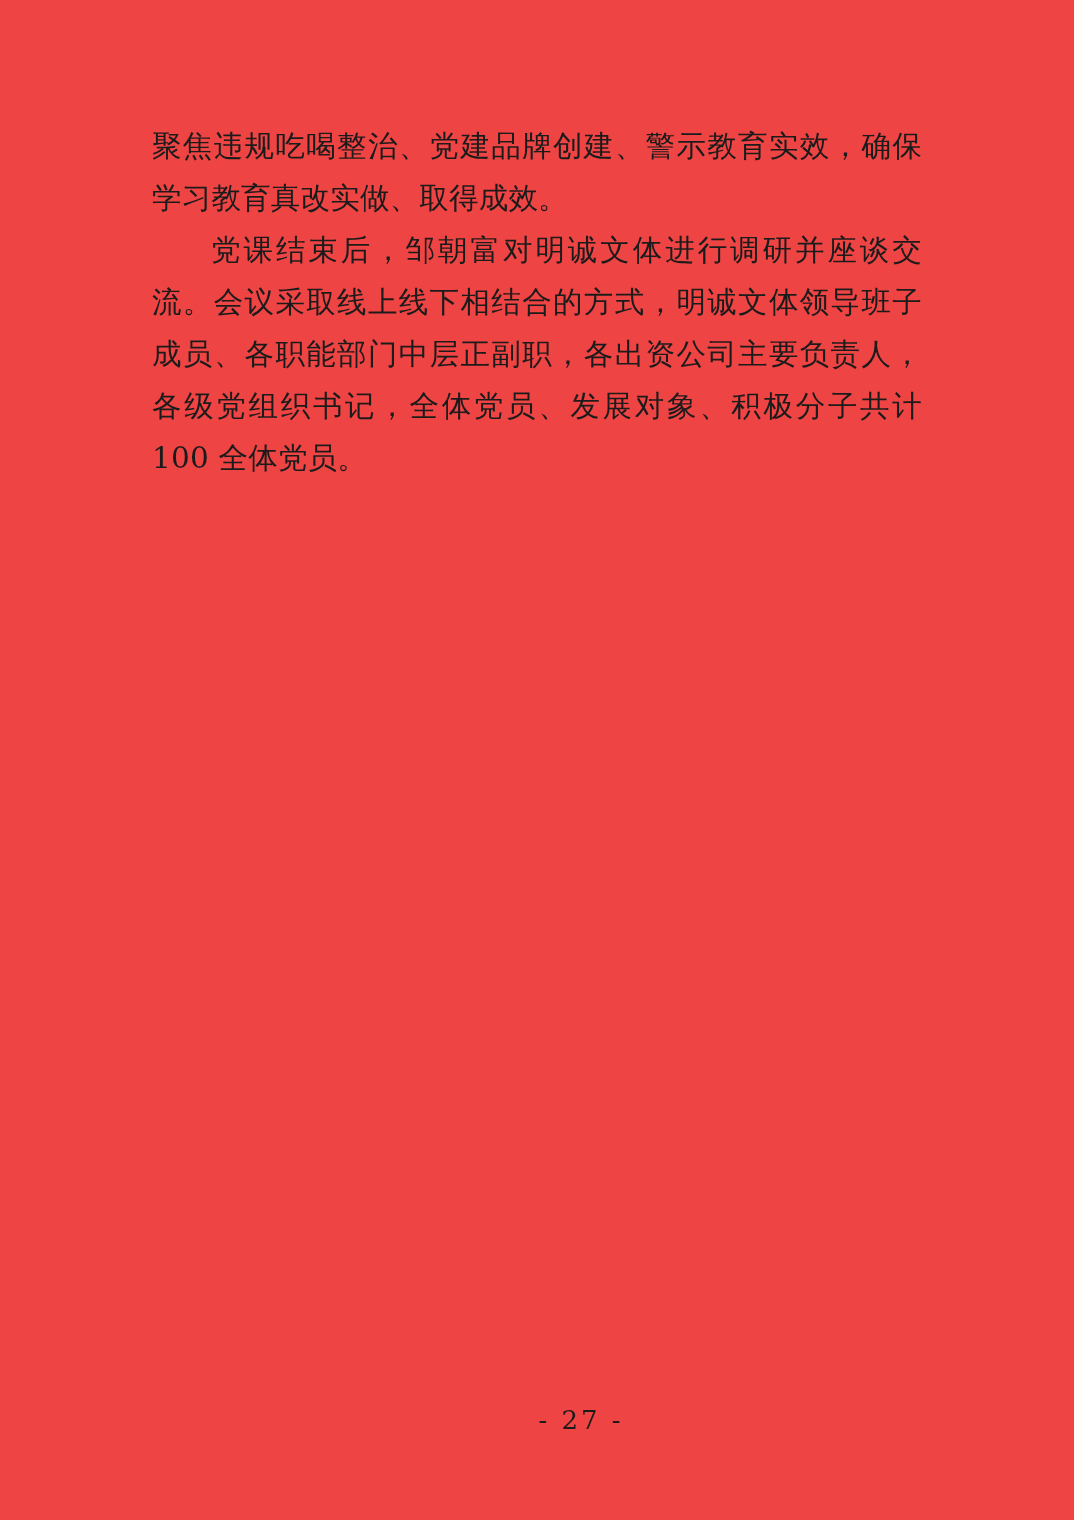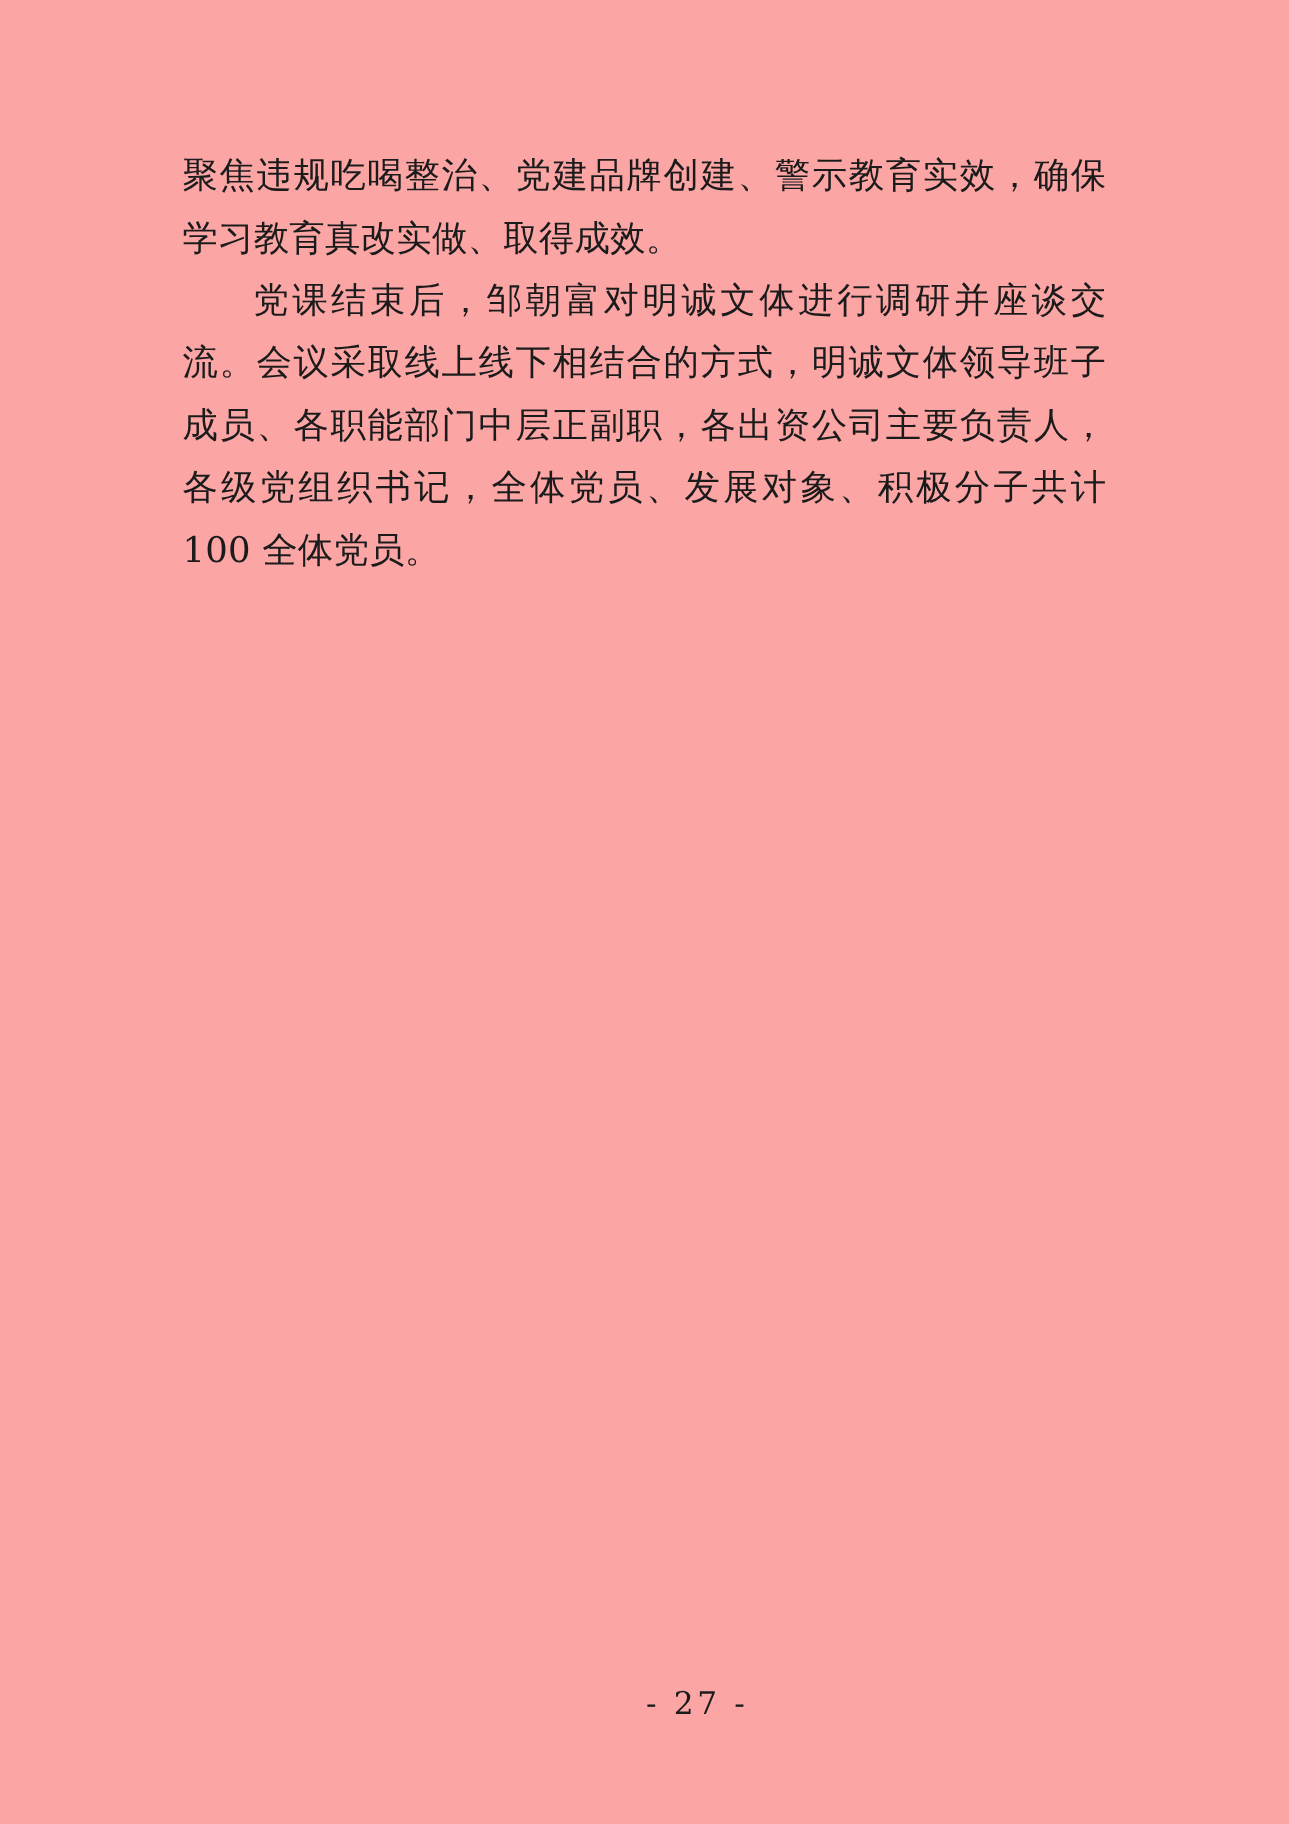--- a/index.html
+++ b/index.html
@@ -15,21 +15,21 @@
     font-family: "DejaVu Serif", "Liberation Serif", serif;
     color: #1a1a1a;
     overflow: hidden;
   }
   .page {
     position: absolute;
     left: 0;
     top: 0;
     width: 1074px;
     height: 1520px;
-    background: #fca5a5;
+    background: #ef4444;
   }
   .content {
     position: absolute;
     left: 152px;
     top: 120px;
     width: 770px;
   }
   .para {
     font-size: 29.5px;
     line-height: 52px;

